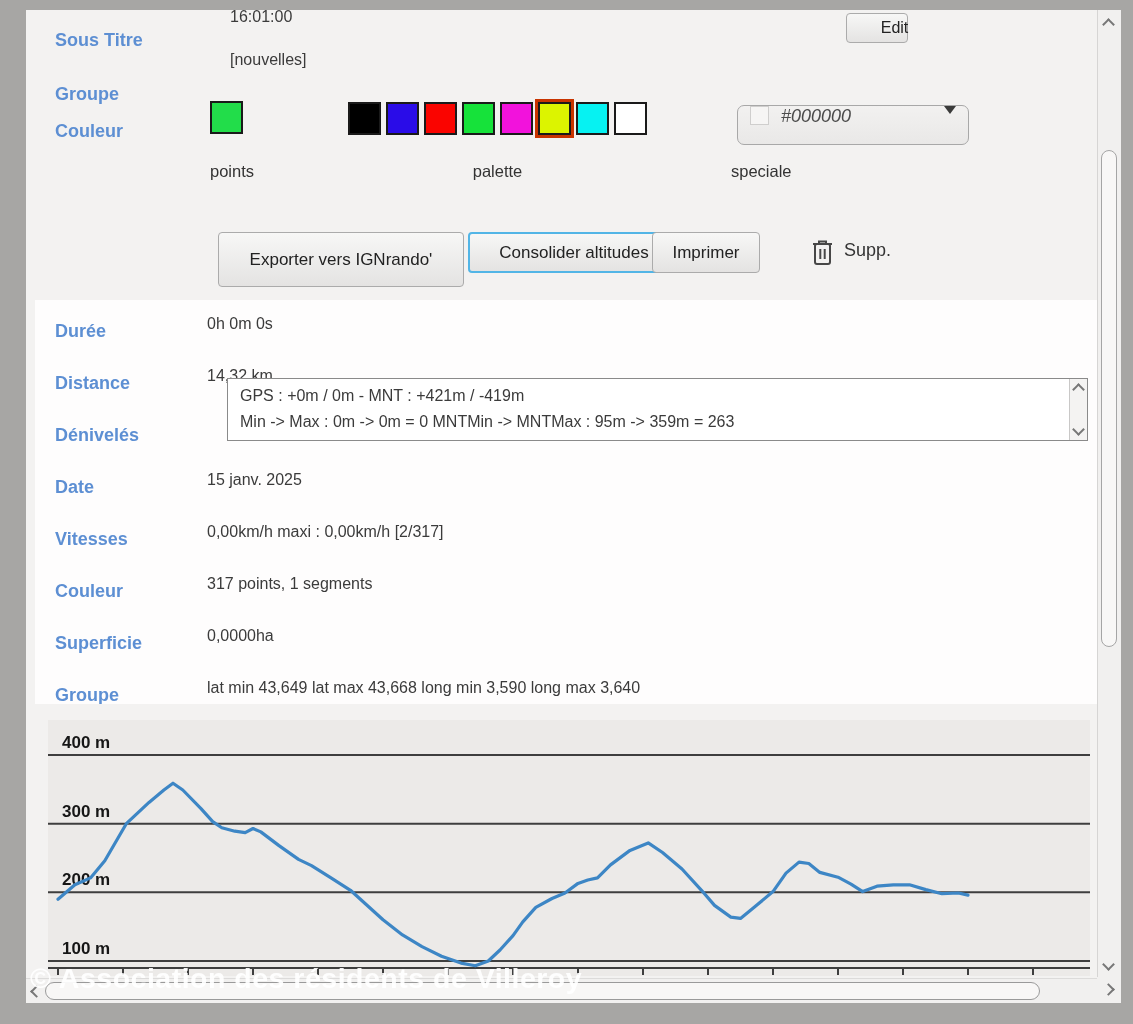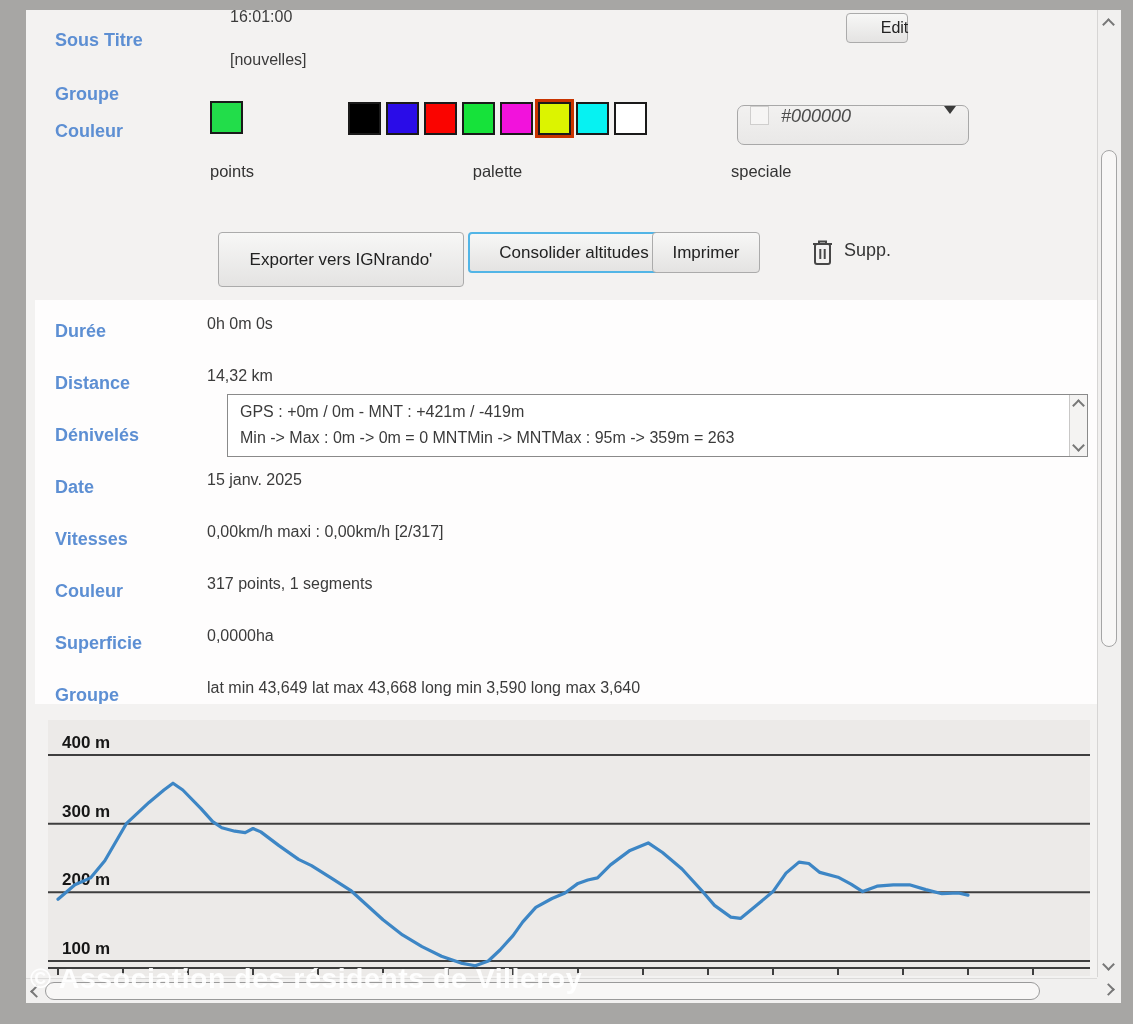--- a/index.html
+++ b/index.html
@@ -59,21 +59,21 @@
     position:absolute;left:9px;top:290px;width:1063px;height:404px;
     background:#fefdfd;overflow:hidden;
   }
   .info-row{display:flex;height:52px;}
   .info-row .lbl{
     width:172px;padding:8px 0 0 20px;font-size:18px;font-weight:bold;color:var(--blue);
   }
   .info-row .val{padding-top:2px;font-size:16px;color:#3b3b3b;flex:1;}
   .rows-wrap{padding-top:13px;}
   .denivele-box{
-    position:absolute;left:192px;top:94px;right:10px;height:63px;
+    position:absolute;left:192px;top:78px;right:10px;height:63px;
     background:#fff;border:1px solid #8a8a8a;
     font-size:16px;color:#3b3b3b;line-height:1.6;
     padding:4px 26px 0 12px;
   }
   .mini-scroll{
     position:absolute;right:0;top:0;bottom:0;width:18px;
     border-left:1px solid #c9c8c7;background:#f4f3f2;
   }
   .mini-scroll .chev{position:absolute;left:4px;}
   .chev{

